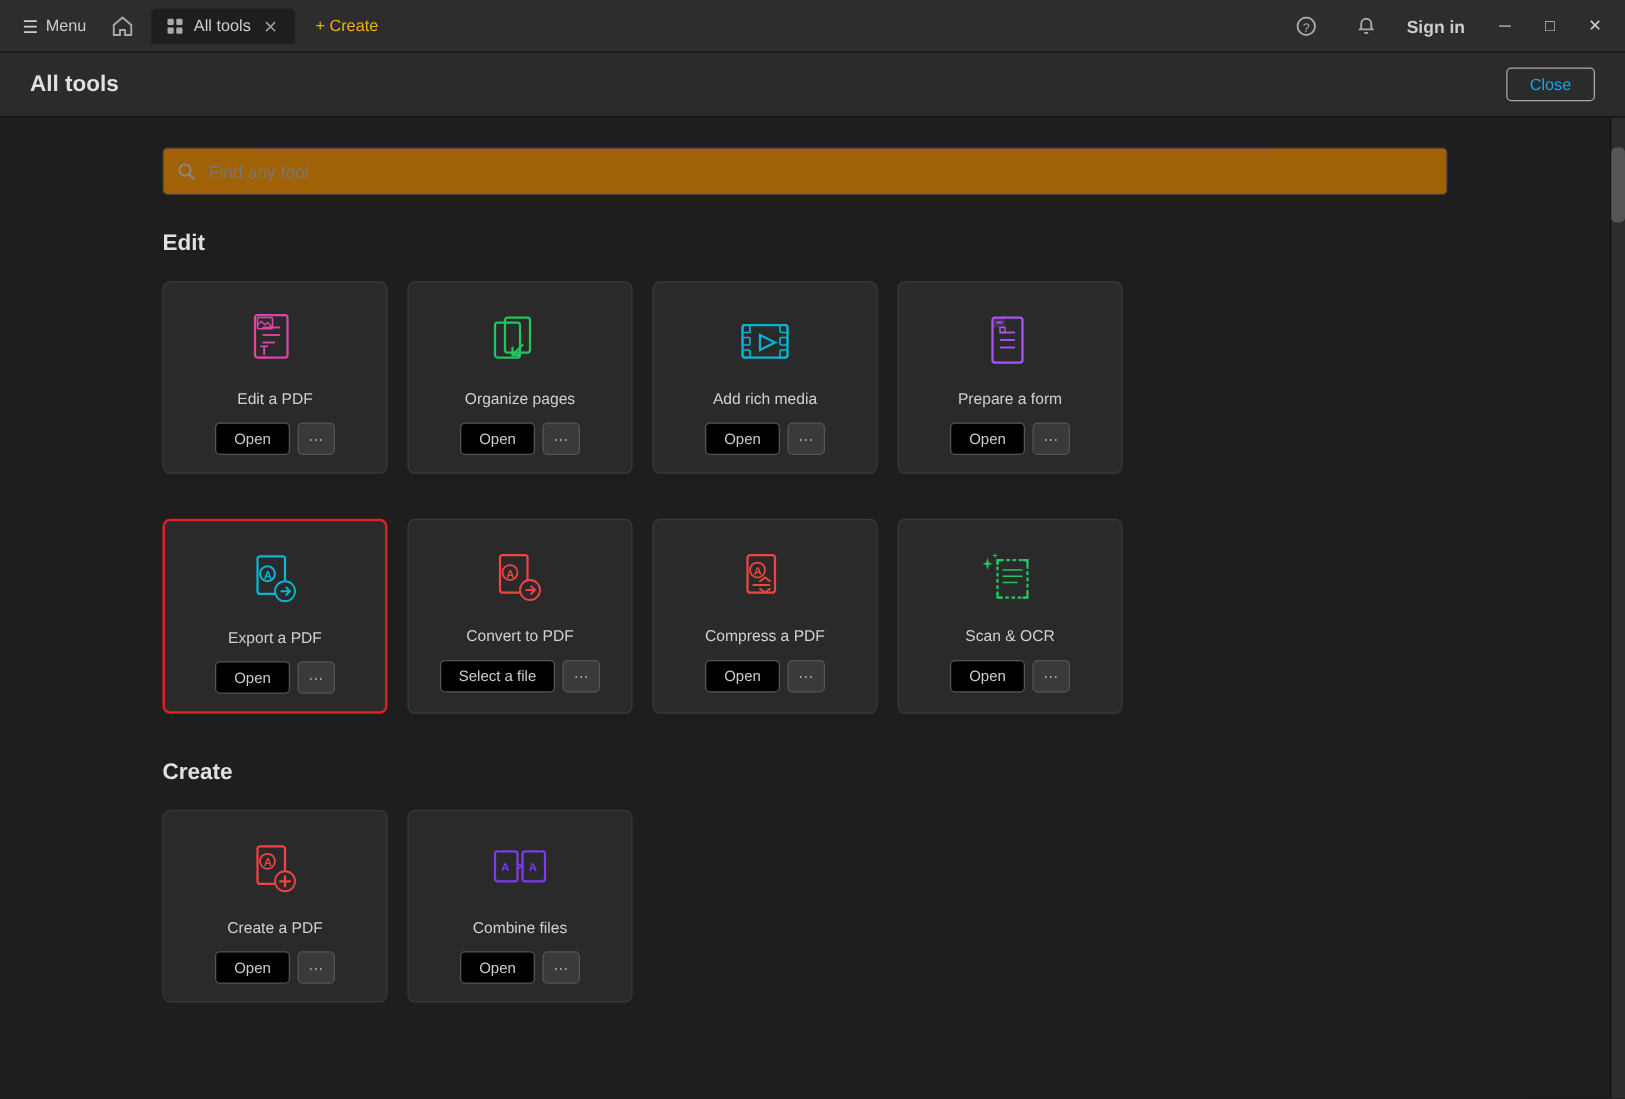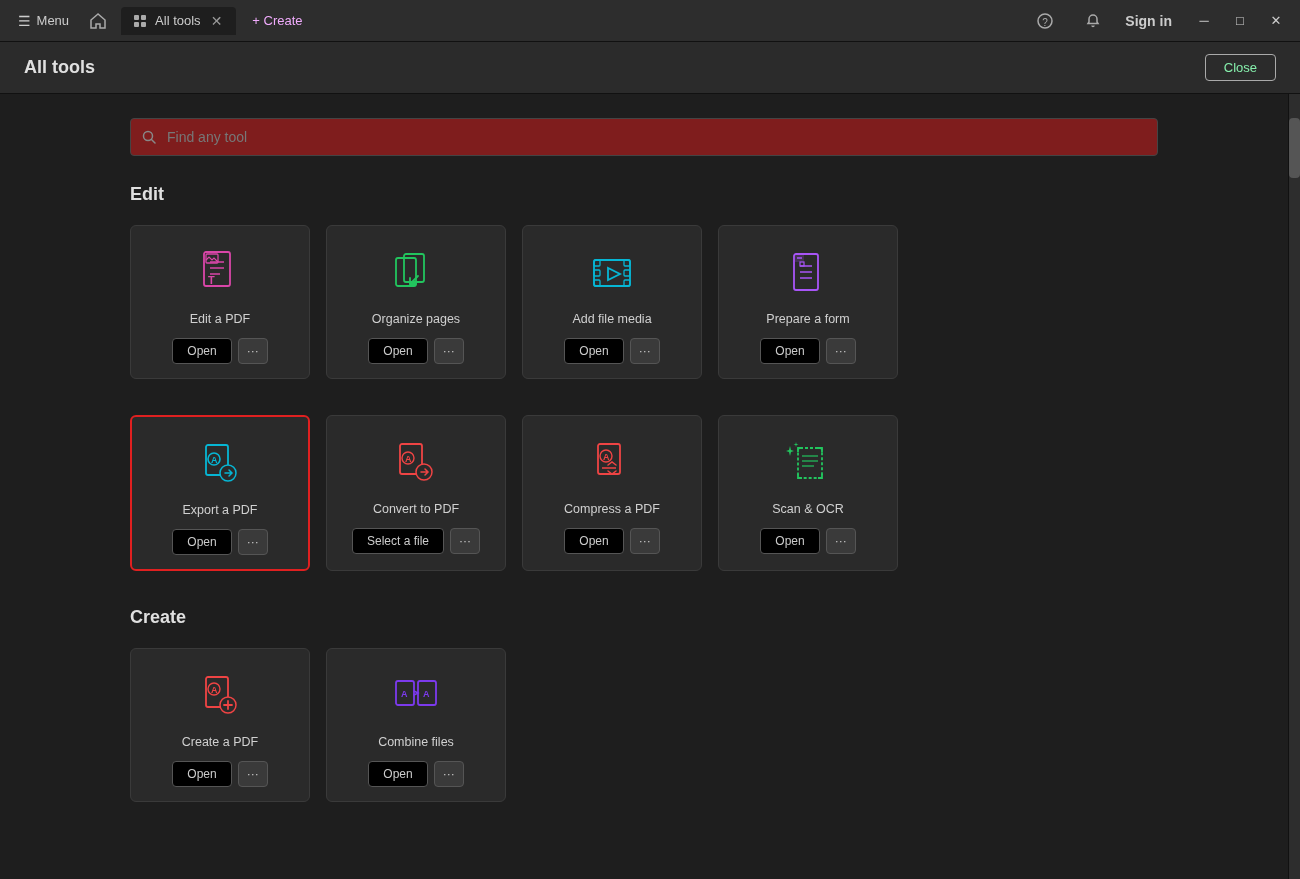--- a/index.html
+++ b/index.html
@@ -62,21 +62,21 @@
       padding: 0 2px;
     }
     .create-tab {
       display: flex;
       align-items: flex-end;
       gap: 6px;
       padding: 6px 12px;
       border-radius: 4px;
       cursor: pointer;
       font-size: 13px;
-      color: #f0abfc;
+      color: #eab308;
       margin-left: 4px;
     }
     .titlebar-right {
       margin-left: auto;
       display: flex;
       align-items: center;
       gap: 16px;
     }
     .sign-in-btn {
       background: none;
@@ -117,21 +117,21 @@
     }
     .page-title {
       font-size: 18px;
       font-weight: 600;
       color: #e0e0e0;
     }
     .close-btn {
       margin-left: auto;
       background: transparent;
       border: 1.5px solid #aaa;
-      color: #86efac;
+      color: #0ea5e9;
       padding: 5px 18px;
       border-radius: 4px;
       cursor: pointer;
       font-size: 13px;
     }
 
     
     .main-content {
       display: flex;
       flex: 1;
@@ -155,21 +155,21 @@
     .search-icon-wrap {
       position: absolute;
       left: 12px;
       top: 50%;
       transform: translateY(-50%);
       color: #999;
       font-size: 14px;
     }
     .search-input {
       width: 100%;
-      background: #7f1d1d;
+      background: #a16207;
       border: 1px solid #444;
       border-radius: 4px;
       padding: 10px 12px 10px 36px;
       color: #ccc;
       font-size: 14px;
       outline: none;
     }
     .search-input::placeholder { color: #777; }
 
     
@@ -374,21 +374,21 @@
               <rect x="10" y="12" width="6" height="6" rx="1" fill="none" stroke="#06b6d4" stroke-width="1.3"></rect>
               <rect x="10" y="22" width="6" height="6" rx="1" fill="none" stroke="#06b6d4" stroke-width="1.3"></rect>
               <rect x="10" y="32" width="6" height="6" rx="1" fill="none" stroke="#06b6d4" stroke-width="1.3"></rect>
               <rect x="40" y="12" width="6" height="6" rx="1" fill="none" stroke="#06b6d4" stroke-width="1.3"></rect>
               <rect x="40" y="22" width="6" height="6" rx="1" fill="none" stroke="#06b6d4" stroke-width="1.3"></rect>
               <rect x="40" y="32" width="6" height="6" rx="1" fill="none" stroke="#06b6d4" stroke-width="1.3"></rect>
 
               <polygon points="24,20 24,32 36,26" fill="none" stroke="#06b6d4" stroke-width="1.8"></polygon>
             </svg>
           </div>
-          <div class="tool-name">Add file media</div>
+          <div class="tool-name">Add rich media</div>
           <div class="tool-actions">
             <button class="btn-open">Open</button>
             <button class="btn-more">···</button>
           </div>
         </div>
 
         <div class="tool-card">
           <div class="tool-icon">
             <svg width="56" height="52" viewBox="0 0 56 52">
 

